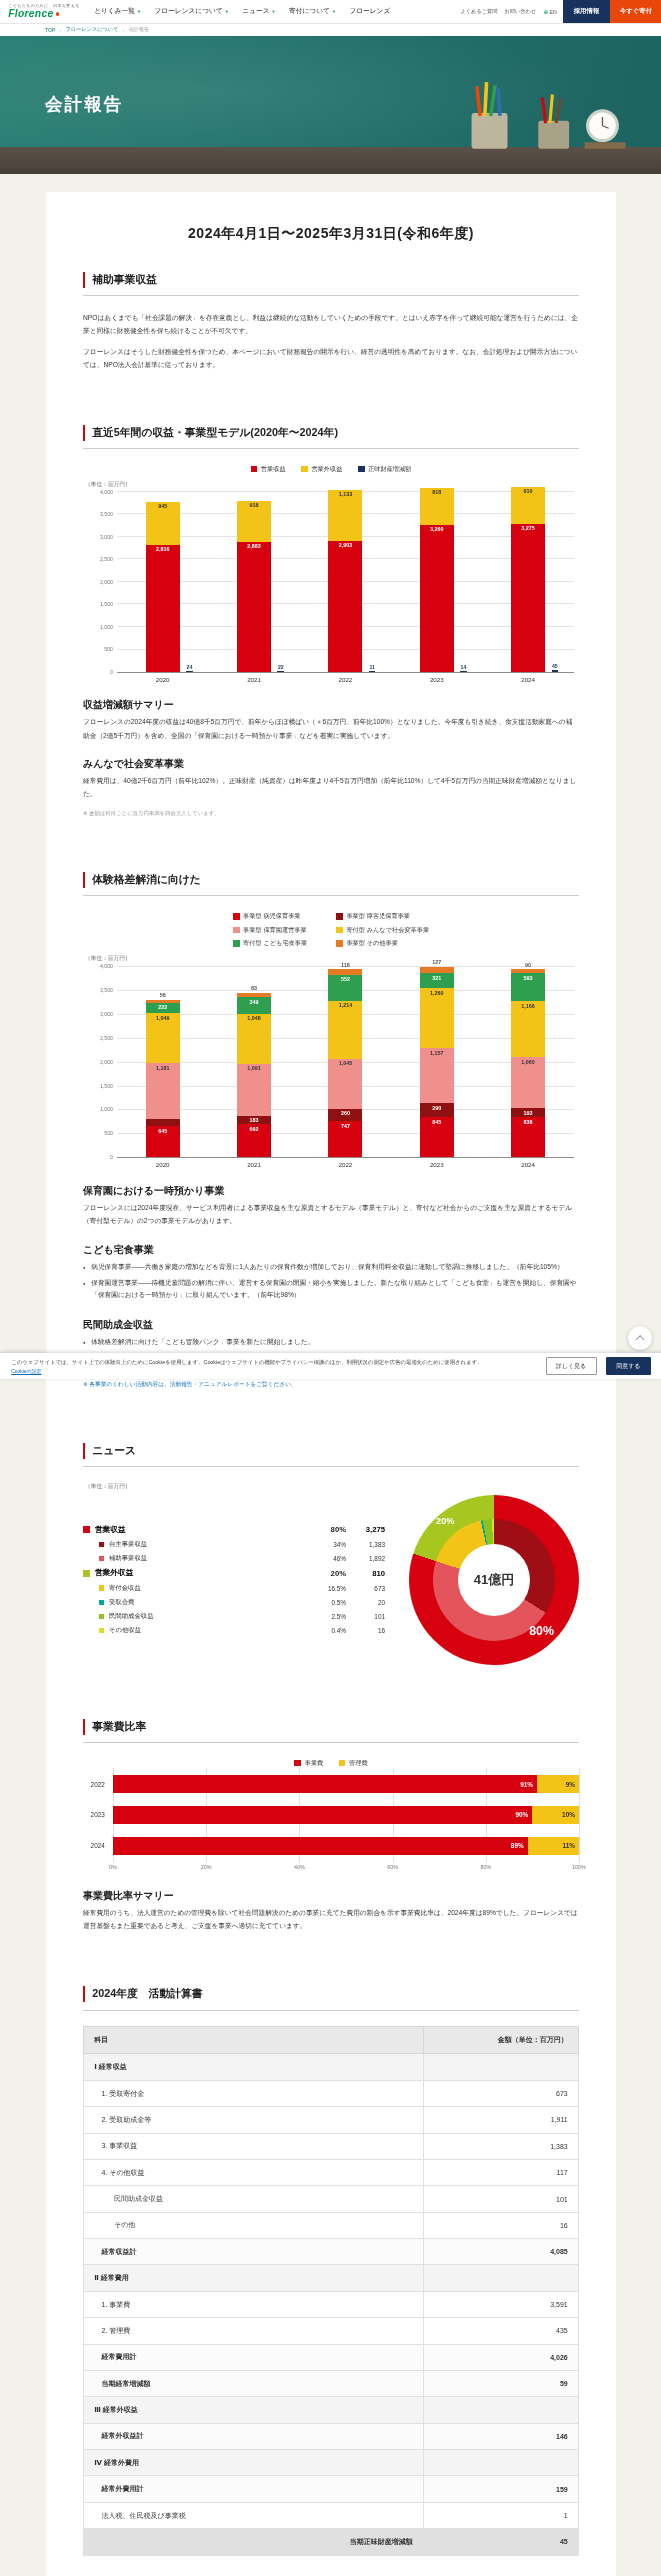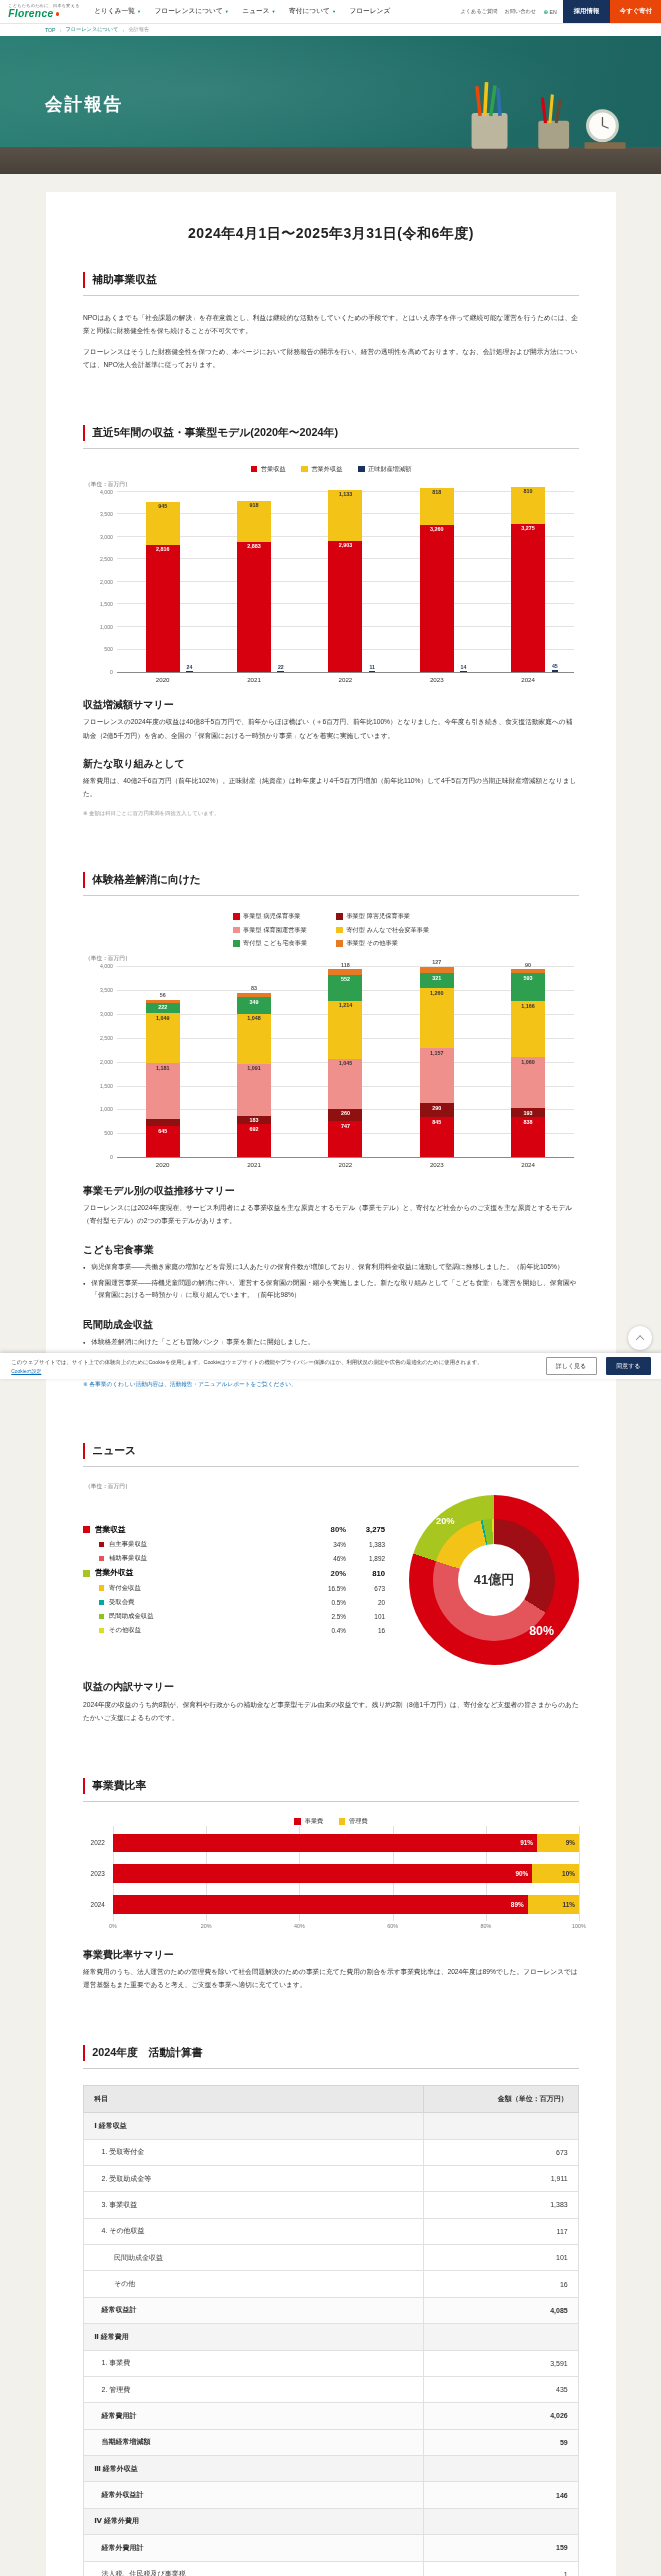--- a/index.html
+++ b/index.html
@@ -331,21 +331,21 @@
             <span>2022</span>
             <span>2023</span>
             <span>2024</span>
           </div>
         </div>
       <div class="summary-block">
         <div class="summary-title">収益増減額サマリー</div>
         <p class="body-text">フローレンスの2024年度の収益は40億8千5百万円で、前年からほぼ横ばい（＋6百万円、前年比100%）となりました。今年度も引き続き、食支援活動家庭への補助金（2億5千万円）を含め、全国の「保育園における一時預かり事業」などを着実に実施しています。</p>
       </div>
       <div class="summary-block">
-        <div class="summary-title">新たな取り組みとして</div>
+        <div class="summary-title">みんなで社会変革事業</div>
         <p class="body-text">経常費用は、40億2千6百万円（前年比102%）。正味財産（純資産）は昨年度より4千5百万円増加（前年比110%）して4千5百万円の当期正味財産増減額となりました。</p>
       </div>
       <p class="note">※ 金額は科目ごとに百万円未満を四捨五入しています。</p>
     </section>
 
     <section>
       <h3 class="sec-title">体験格差解消に向けた</h3>
       <div class="sec-rule"></div>
       <div id="chart2">
           <div class="chart-legend grid2">
@@ -503,21 +503,21 @@
           </div>
           <div class="xlabels">
             <span>2020</span>
             <span>2021</span>
             <span>2022</span>
             <span>2023</span>
             <span>2024</span>
           </div>
         </div>
       <div class="summary-block">
-        <div class="summary-title">事業モデル別の収益推移サマリー</div>
+        <div class="summary-title">保育園における一時預かり事業</div>
         <p class="body-text">フローレンスには2024年度現在、サービス利用者による事業収益を主な原資とするモデル（事業モデル）と、寄付など社会からのご支援を主な原資とするモデル（寄付型モデル）の2つの事業モデルがあります。</p>
       </div>
       <div class="summary-block">
         <div class="summary-title">こども宅食事業</div>
         <ul class="bullet-list">
           <li>病児保育事業――共働き家庭の増加などを背景に1人あたりの保育件数が増加しており、保育利用料金収益に連動して堅調に推移しました。（前年比105%）</li>
           <li>保育園運営事業――待機児童問題の解消に伴い、運営する保育園の閉園・縮小を実施しました。新たな取り組みとして「こども食堂」も運営を開始し、保育園や「保育園における一時預かり」に取り組んでいます。（前年比98%）</li>
         </ul>
       </div>
       <div class="summary-block">
@@ -589,24 +589,20 @@
             </div>
             <div class="donut">
               <div class="ring-outer" style="background: conic-gradient(rgb(215, 0, 15) 0deg, rgb(215, 0, 15) 288deg, rgb(168, 198, 32) 288deg, rgb(168, 198, 32) 360deg);"></div>
               <div class="ring-inner" style="background: conic-gradient(rgb(158, 14, 20) 0deg, rgb(158, 14, 20) 122.4deg, rgb(228, 85, 91) 122.4deg, rgb(228, 85, 91) 288deg, rgb(243, 195, 24) 288deg, rgb(243, 195, 24) 347.4deg, rgb(0, 169, 157) 347.4deg, rgb(0, 169, 157) 349.2deg, rgb(141, 194, 31) 349.2deg, rgb(141, 194, 31) 358.2deg, rgb(217, 224, 33) 358.2deg, rgb(217, 224, 33) 359.64deg);"></div>
               <div class="hole">41億円</div>
               <span class="donut-pct big">80%</span>
               <span class="donut-pct small">20%</span>
             </div>
           </div>
         </div>
-      <div class="summary-block">
-        <div class="summary-title">収益の内訳サマリー</div>
-        <p class="body-text">2024年度の収益のうち約8割が、保育料や行政からの補助金など事業型モデル由来の収益です。残り約2割（8億1千万円）は、寄付金など支援者の皆さまからのあたたかいご支援によるものです。</p>
-      </div>
     </section>
 
     <section>
       <h3 class="sec-title">事業費比率</h3>
       <div class="sec-rule"></div>
       <div id="chart4">
           <div class="chart-legend">
             <span class="lg-item">
               <span class="lg-sq" style="background: rgb(215, 0, 15);"></span>
               <span>事業費</span>

